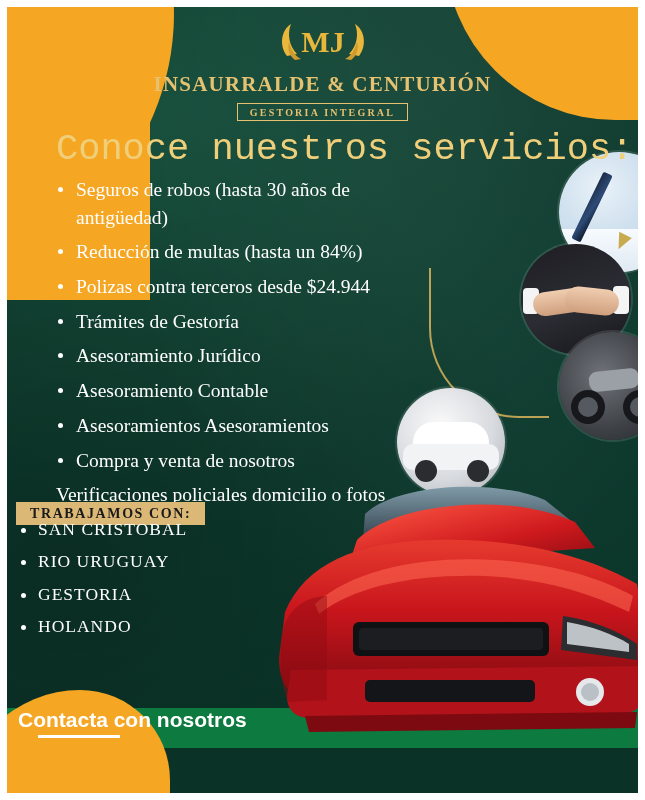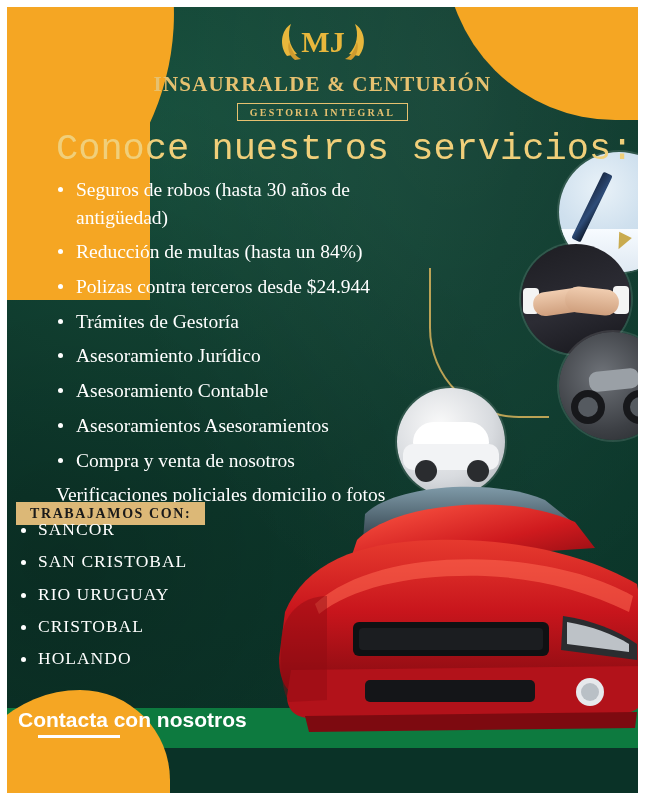--- a/index.html
+++ b/index.html
@@ -419,24 +419,23 @@
       <circle cx="345" cy="248" r="9" fill="#b9c0c6"></circle>
 
       <path d="M60 272 L392 268 L390 284 L64 288 Z" fill="#7d0a10"></path>
 
       <path d="M36 200 C36 172 56 152 82 152 L82 256 L44 258 C36 246 36 222 36 200 Z" fill="#8d0c12" opacity="0.45"></path>
     </svg>
   </div>
 
   <div class="partners-head">TRABAJAMOS CON:</div>
   <ul class="partners">
-    <li><span>SANCOR</span></li>
     <li><span>SAN CRISTOBAL</span></li>
     <li><span>RIO URUGUAY</span></li>
-    <li><span>CRISTOBAL</span></li>
+    <li><span>GESTORIA</span></li>
     <li><span>HOLANDO</span></li>
   </ul>
 
   <div class="contact">Contacta con nosotros</div>
   <div class="contact-rule"></div>
 
   <div class="white-frame"></div>
 </div>
 
 </body></html>

